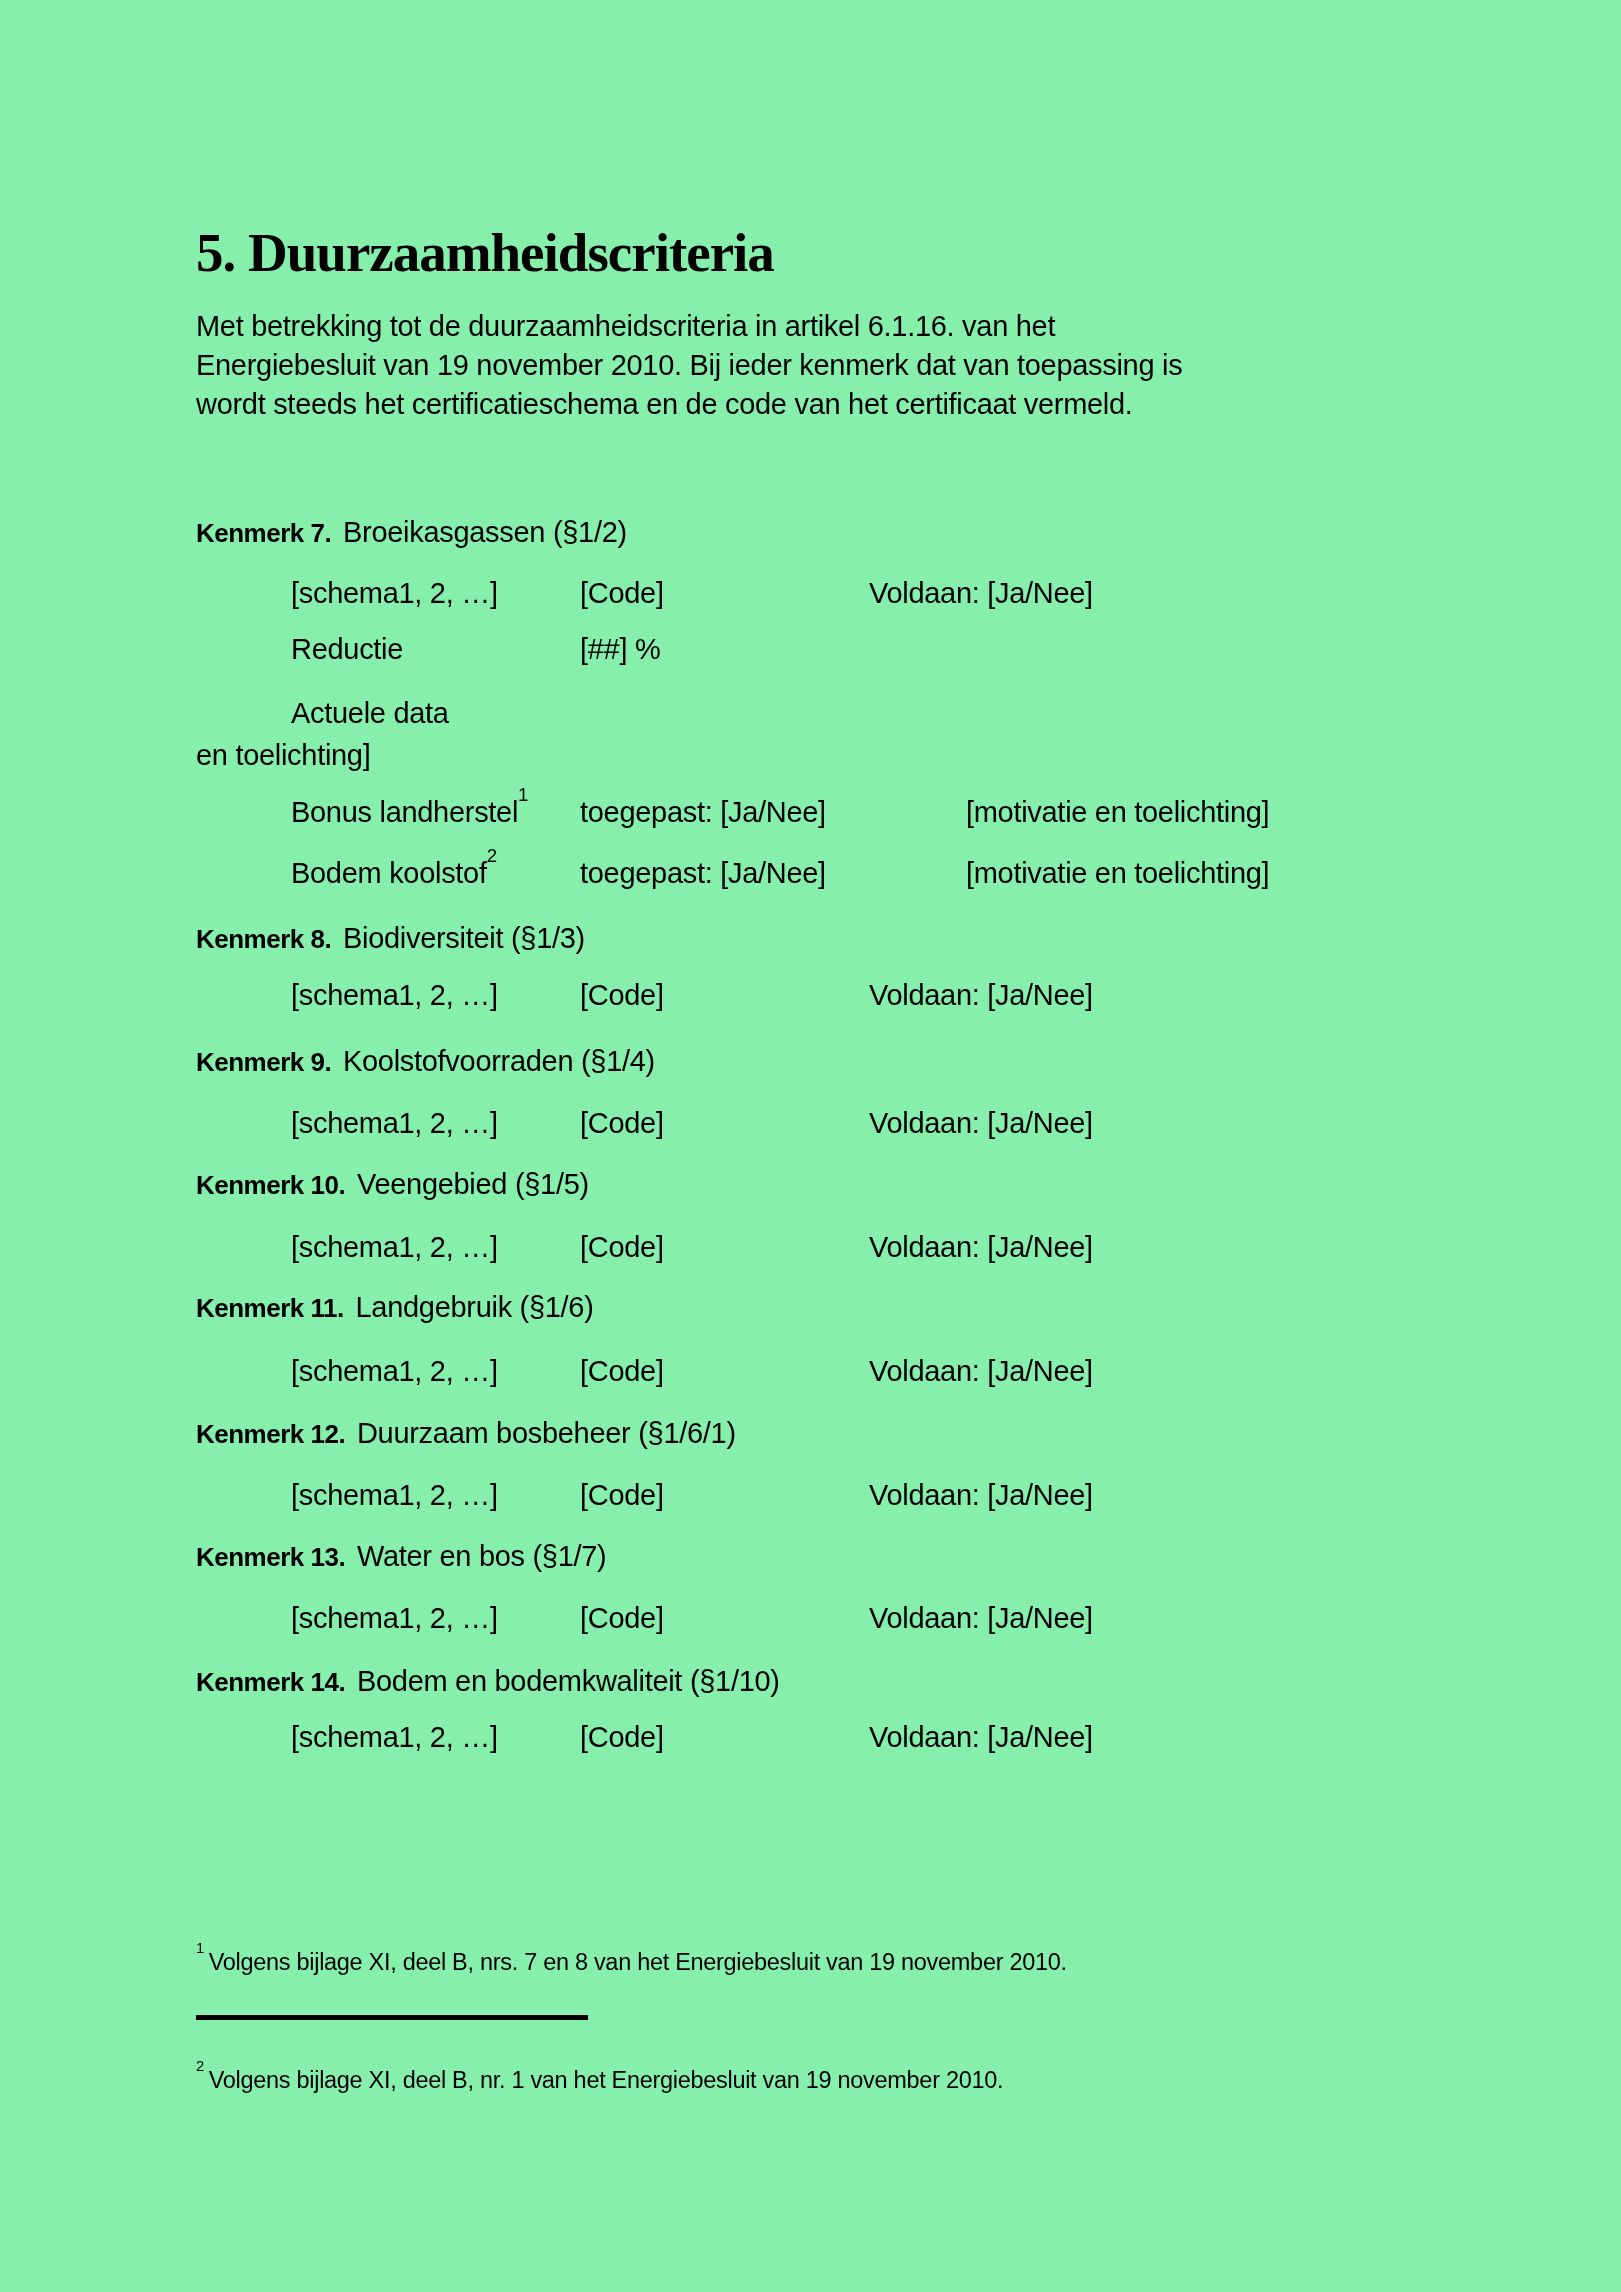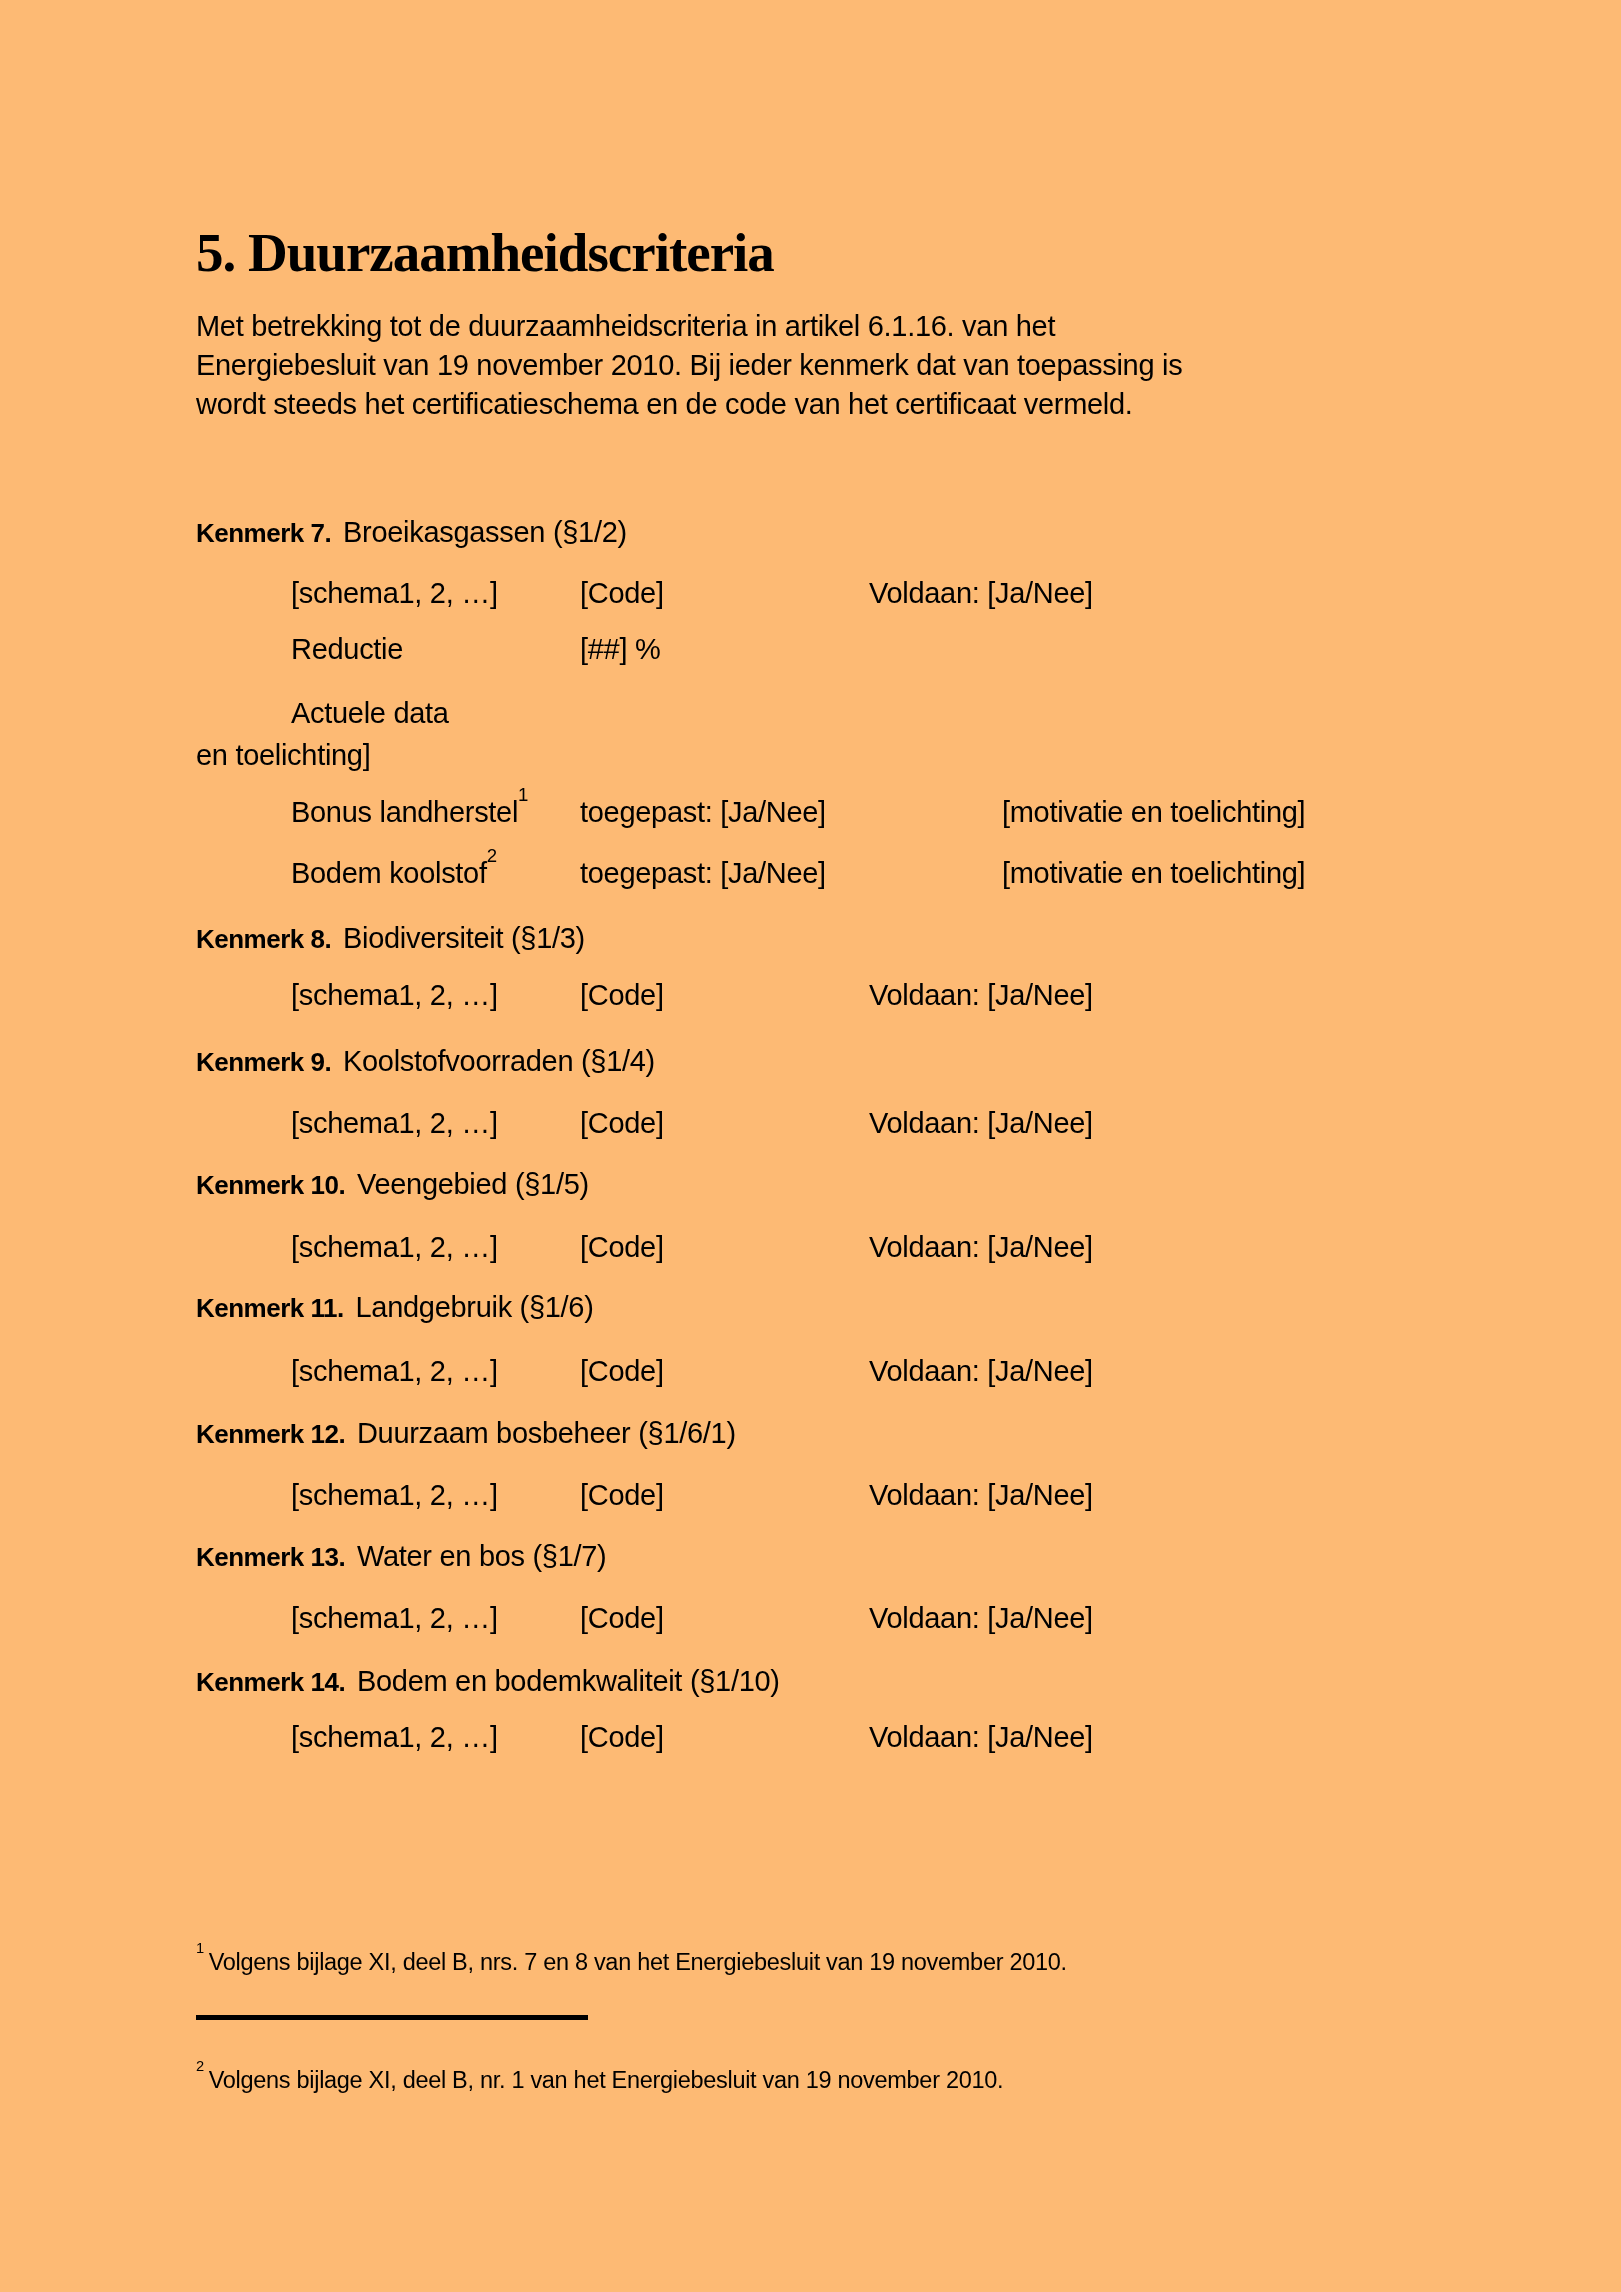--- a/index.html
+++ b/index.html
@@ -1,19 +1,19 @@
 <!DOCTYPE html>
 <html><head>
 <meta charset="utf-8">
 <style>
   html,body { margin:0; padding:0; background:#ffffff; }
   .page {
     position:relative;
     width:1621px; height:2293px;
-    background:#fdba74;
+    background:#86efac;
     color:#000000;
     font-family:"Liberation Sans", sans-serif;
     overflow:hidden;
   }
   .title {
     position:absolute; left:196px; top:186px;
     font-family:"Liberation Serif", serif;
     font-weight:bold; font-size:55px; line-height:59px;
     white-space:nowrap; letter-spacing:-1px;
   }
@@ -25,21 +25,21 @@
   .khead .klabel { font-weight:bold; font-size:26px; letter-spacing:-0.5px; margin-right:11.8px; }
   .khead .kname  { font-size:29px; }
   .row {
     position:absolute; left:196px; width:1229px; height:39px;
     font-size:29px; line-height:39px; letter-spacing:-0.3px;
   }
   .row span.col { position:absolute; white-space:nowrap; }
   .c1 { left:95px; }
   .c2 { left:384px; }
   .c3 { left:673px; }
-  .c4 { left:770px;margin-left:36px; }
+  .c4 { left:770px; }
   .cActuele { left:480px; }
   sup.bsup { font-size:18.6px; position:relative; top:-10.8px; line-height:0; }
   .fnsep {
     position:absolute; left:196px; top:2015px;
     width:392px; height:4.9px; background:#000000;
   }
   .footnote {
     position:absolute; left:196px;
     font-size:23.5px; line-height:32px; white-space:nowrap; letter-spacing:-0.3px;
   }

